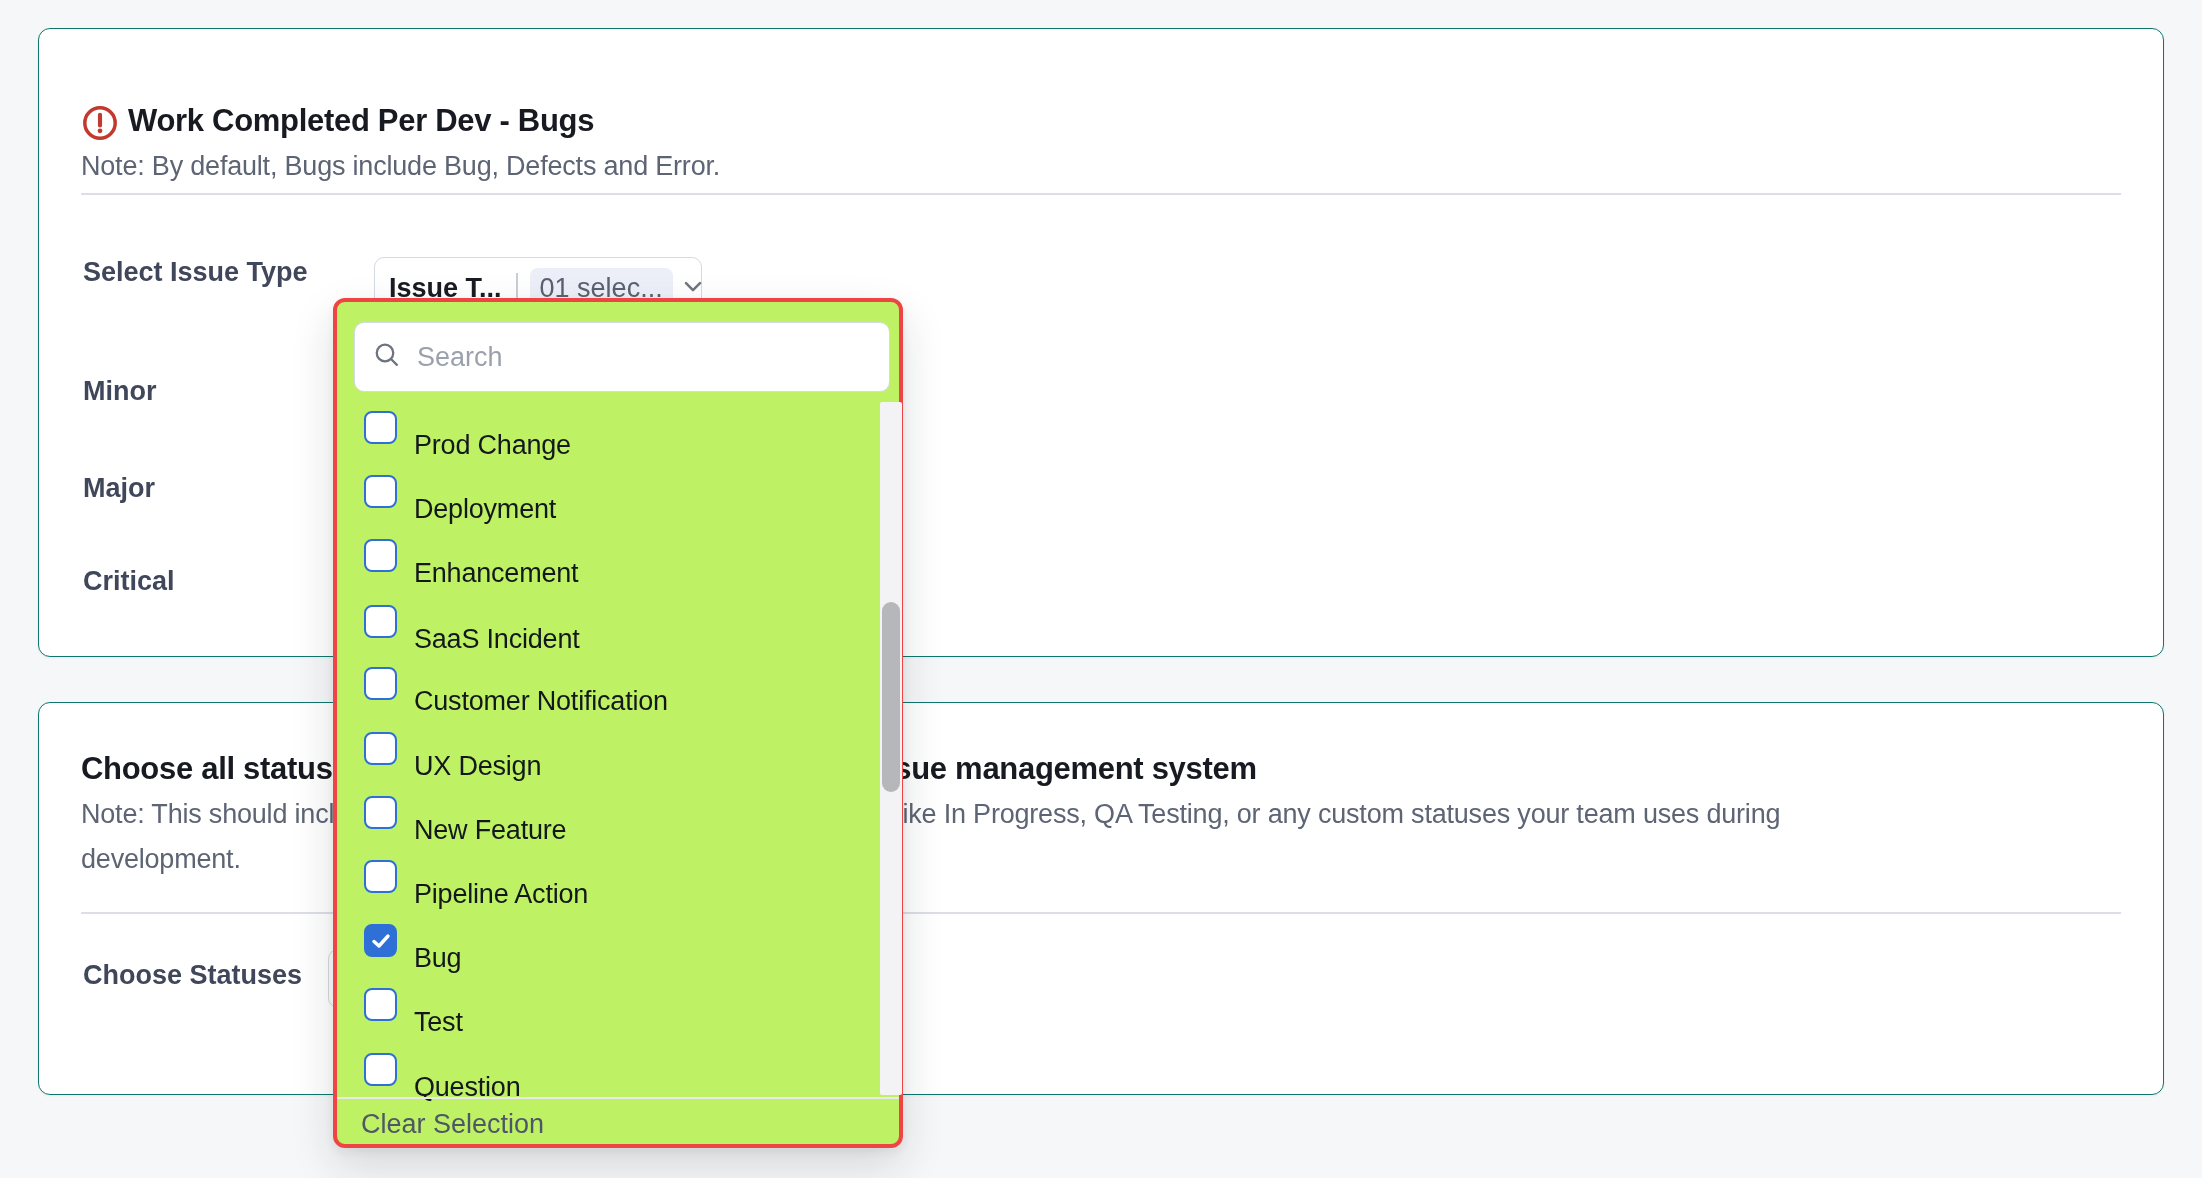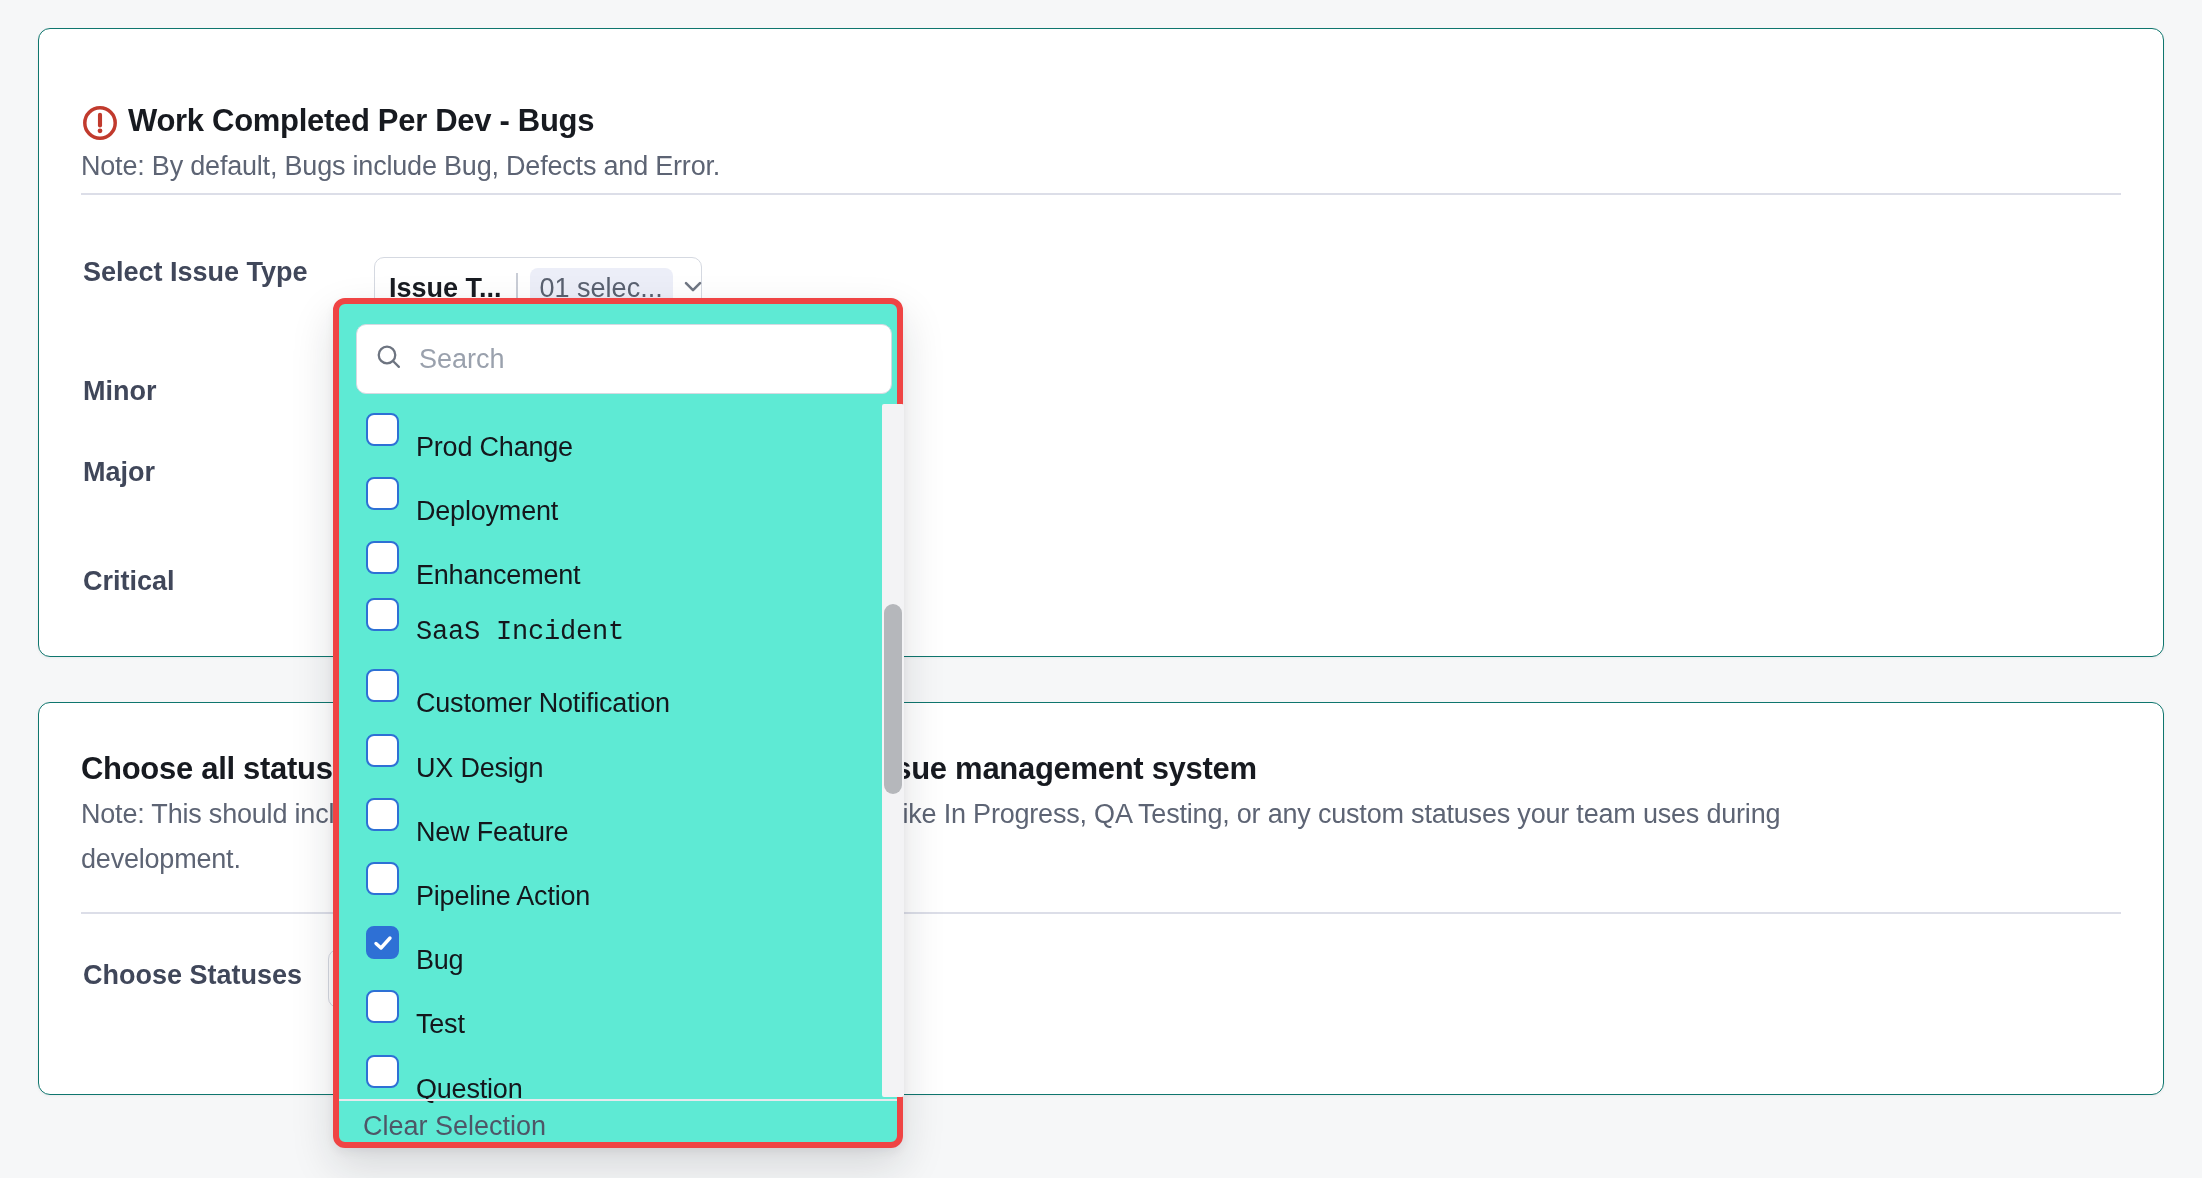--- a/index.html
+++ b/index.html
@@ -64,21 +64,21 @@
   .chev{margin-left:6px;flex:none;}
 
   
   #statuses-trigger{
     left:289px;top:246px;width:372px;height:59px;z-index:0;
   }
 
   
   .panel{
     position:absolute;left:333px;top:298px;width:570px;height:850px;
-    background:#5eead4;border:6px solid #ef4444;border-radius:12px;
+    background:#bef264;border:4px solid #ef4444;border-radius:12px;
     box-shadow:0 18px 44px rgba(23,25,35,0.14),0 4px 10px rgba(23,25,35,0.06);
     z-index:30;
   }
   .search{
     position:absolute;left:17px;top:20px;width:536px;height:70px;
     border:1.5px solid var(--border);border-radius:10px;background:#fff;
     display:flex;align-items:center;padding-left:16px;gap:14px;cursor:text;
   }
   .search .placeholder{font-size:27px;color:#9aa1ad;}
   .items{position:absolute;left:0;top:0;width:100%;height:100%;}
@@ -138,21 +138,21 @@
       <span class="trig-sep"></span>
       <span class="pill">01 selec...</span>
       <span class="chev">
         <svg width="28" height="28" viewBox="0 0 24 24">
             <polyline points="6,9.5 12,15.5 18,9.5" fill="none" stroke="#6f7683" stroke-width="2.2" stroke-linecap="round" stroke-linejoin="round"></polyline>
           </svg>
       </span>
     </div>
 
     <span class="row-label abs" style="left:44px;top:326px;margin-top:21px;">Minor</span>
-    <span class="row-label abs" style="left:44px;top:428px;">Major</span>
+    <span class="row-label abs" style="left:44px;top:444px;">Major</span>
     <span class="row-label abs" style="left:44px;top:537px;">Critical</span>
   </section>
 
   <section class="card" id="card2">
     <h1 class="card-title abs" id="card2-title">Choose all statuses that represent active work in your issue management system</h1>
     <p class="note abs" id="card2-note1">Note: This should include statuses where work is actively being done like In Progress, QA Testing, or any custom statuses your team uses during</p>
     <p class="note abs" id="card2-note2">development.</p>
     <div class="divider" style="top:209px;"></div>
     <span class="row-label abs" style="left:44px;top:257px;">Choose Statuses</span>
     <div class="trigger" id="statuses-trigger"></div>
@@ -175,21 +175,21 @@
           <span class="lbl">Prod Change</span>
         </div>
         <div class="item" style="top: 163.2px;">
           <span class="cb"></span>
           <span class="lbl">Deployment</span>
         </div>
         <div class="item" style="top: 227.4px;">
           <span class="cb"></span>
           <span class="lbl">Enhancement</span>
         </div>
-        <div class="item" style="top: 284px; font-family: Liberation Mono, monospace;">
+        <div class="item" style="top: 293px;">
           <span class="cb"></span>
           <span class="lbl">SaaS Incident</span>
         </div>
         <div class="item" style="top: 355.8px;">
           <span class="cb"></span>
           <span class="lbl">Customer Notification</span>
         </div>
         <div class="item" style="top: 420px;">
           <span class="cb"></span>
           <span class="lbl">UX Design</span>

